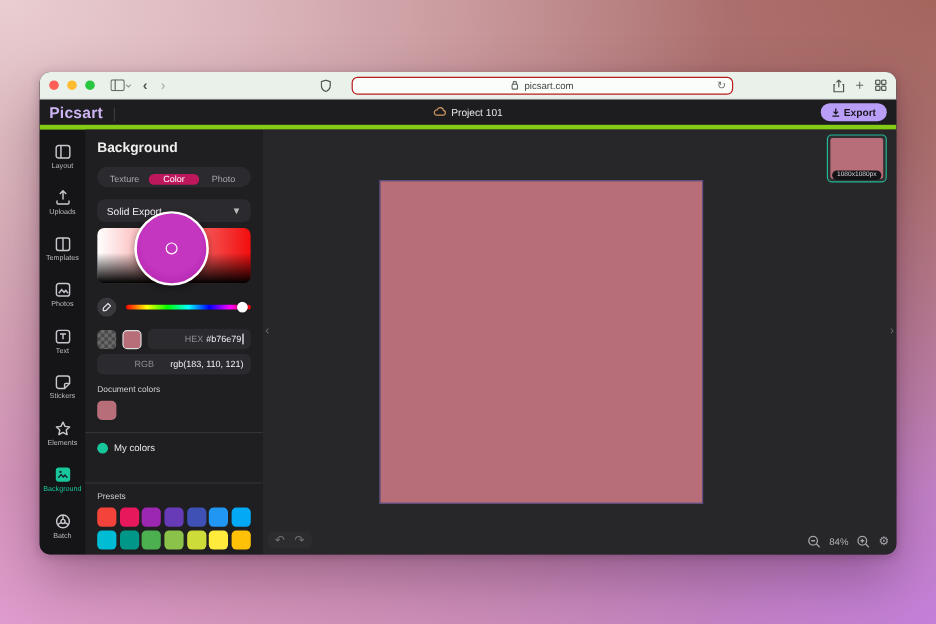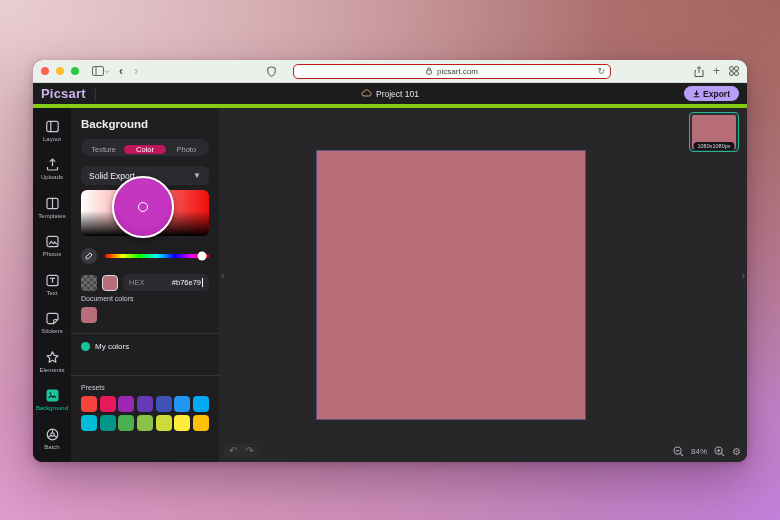--- a/index.html
+++ b/index.html
@@ -92,21 +92,21 @@
     border-radius:50%; transform:translate(-50%,-50%); box-shadow:0 0 2px rgba(0,0,0,.6); }
   .hex-row { display:flex; align-items:center; gap:5px; margin-bottom:4px; }
   .swatch16 { width:16px; height:16px; border-radius:4px; flex:0 0 auto; }
   .checker { background:
       linear-gradient(45deg,#6c6c6c 25%,transparent 25%,transparent 75%,#6c6c6c 75%),
       linear-gradient(45deg,#6c6c6c 25%,#4a4a4a 25%,#4a4a4a 75%,#6c6c6c 75%);
       background-size:6px 6px; background-position:0 0,3px 3px; }
   .cur-swatch { border:1.5px solid #dcdce0; }
   .field { flex:1; height:17px; background:#2b2a2e; border-radius:5px; display:flex;
     align-items:center; padding:0 6px; font-size:7.5px; }
-  .field .lbl { color:#8f8d94; }
+  .field .lbl { color:#8f8d94;margin-left:25px; }
   .field .val { margin-left:auto; color:#f3f1f5; }
   .caret { display:inline-block; width:1px; height:9px; background:#fff; margin-left:1px; vertical-align:middle; }
   .rgb-row { margin-bottom:10px; }
   .minilabel { font-size:7px; color:#cfcdd3; margin-bottom:5px; }
   .doc-swatches { display:flex; gap:4px; margin-bottom:10px; }
   .divider { height:1px; background:#343338; margin:0 -10px 8px; }
   .mycolors { display:flex; align-items:flex-end; gap:5px; font-size:8px; color:#e9e7ec; margin-bottom:24px; }
   .mycolors-dot { width:9px; height:9px; border-radius:50%; background:#17c79b; }
   .add-palette { width:100%; height:18px; border:1px solid #4c4b51; border-radius:9px;
     background:transparent; color:#1fc79f; font-size:8.5px; cursor:pointer; margin-bottom:9px; }
@@ -302,20 +302,26 @@
       <div class="hex-row">
         <span class="swatch16 checker"></span>
         <span class="swatch16 cur-swatch" style="background: rgb(183, 110, 121);"></span>
         <div class="field">
           <span class="lbl">HEX</span>
           <span class="val">#b76e79</span>
             <span class="caret"></span>
         </div>
       </div>
 
+      <div class="hex-row rgb-row">
+        <div class="field">
+          <span class="lbl">RGB</span>
+          <span class="val">rgb(183, 110, 121)</span>
+        </div>
+      </div>
 
       <div class="minilabel">Document colors</div>
       <div class="doc-swatches">
 
       <span class="swatch16" style="background: rgb(183, 110, 121);"></span>
         </div>
 
       <div class="divider"></div>
 
       <div class="mycolors">

